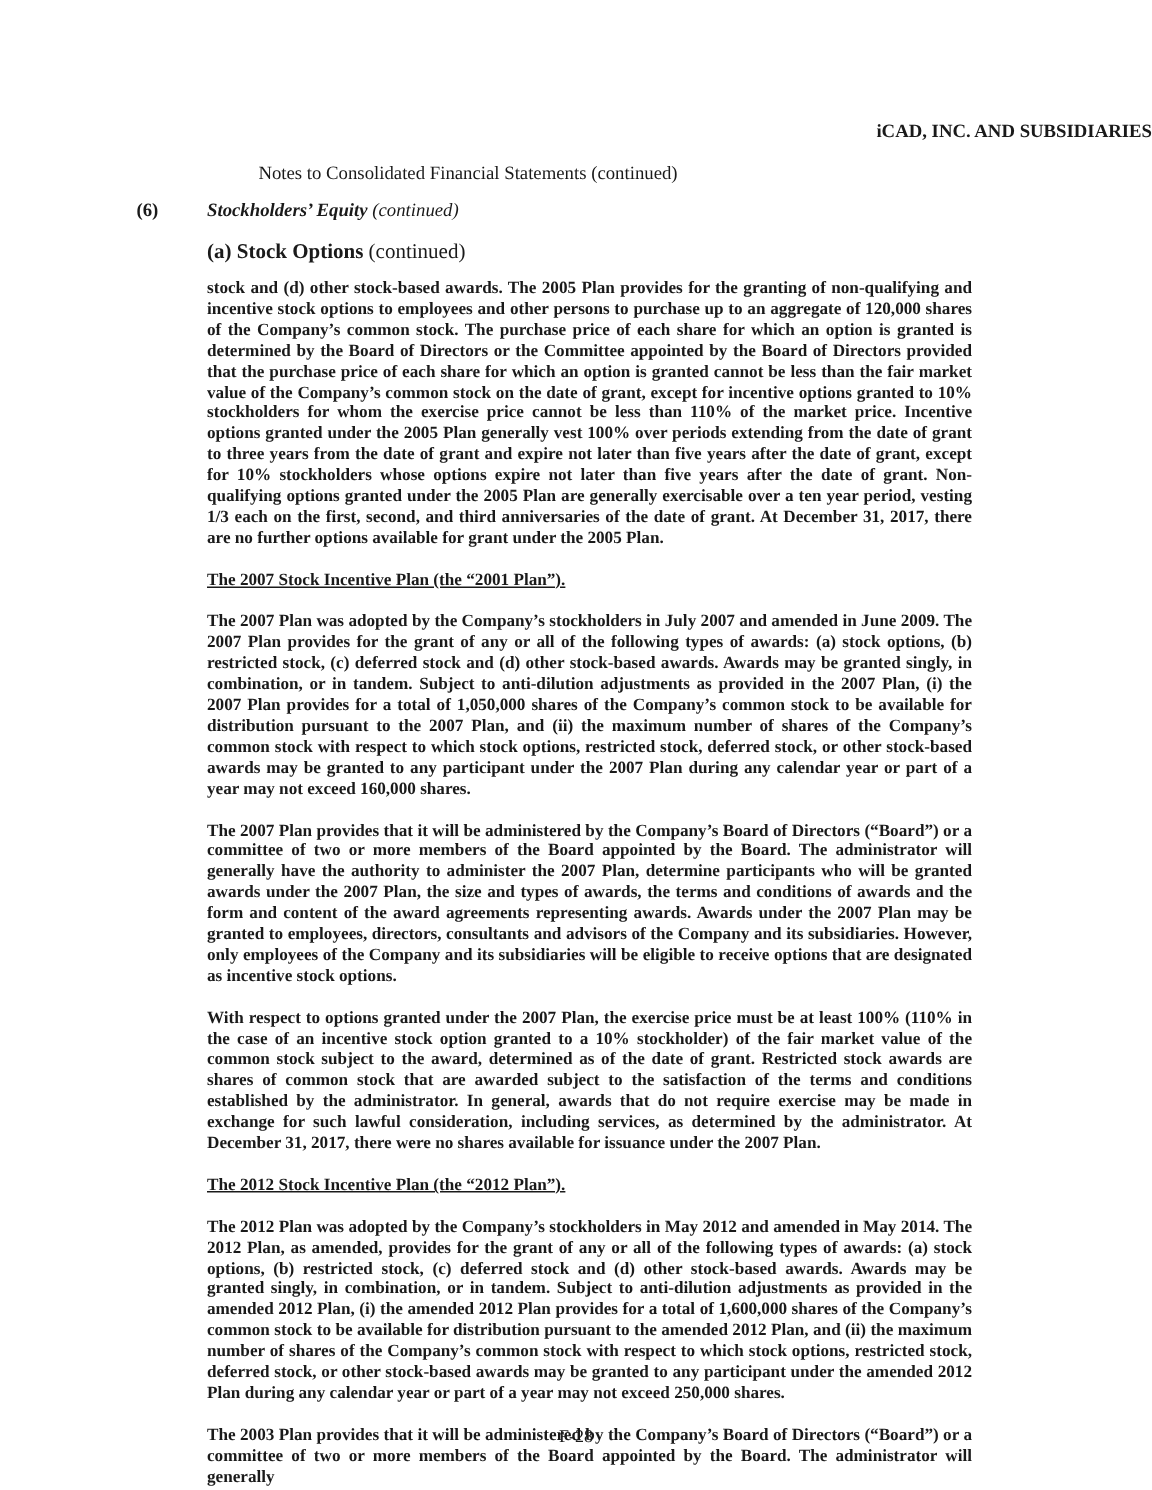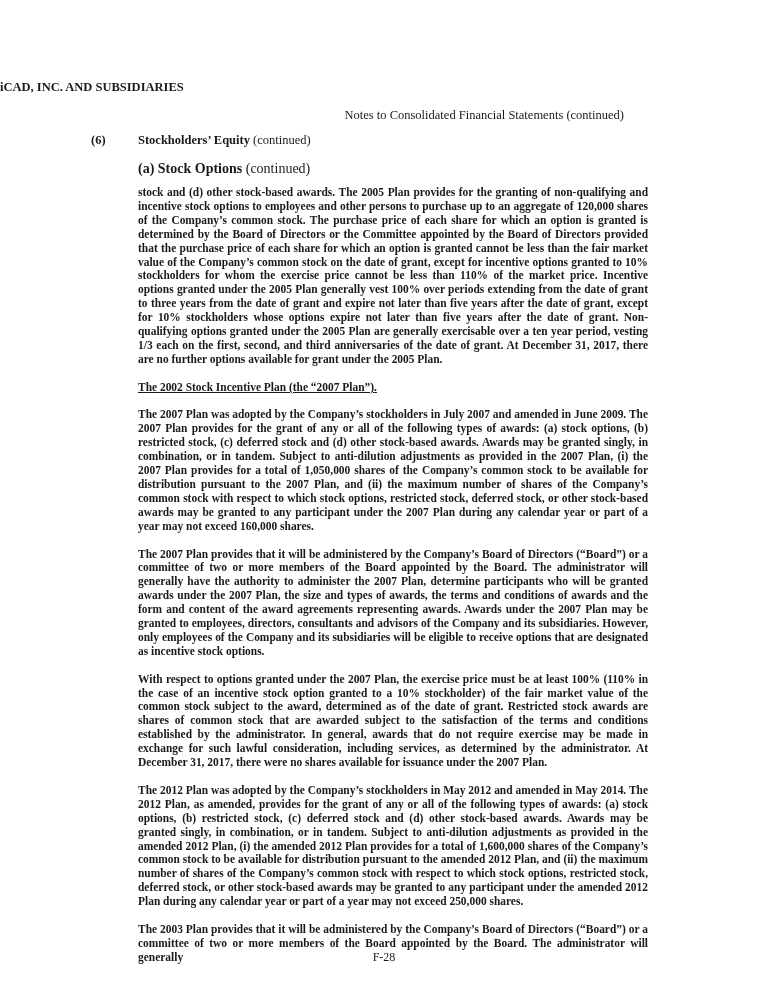--- a/index.html
+++ b/index.html
@@ -3,31 +3,31 @@
 <meta charset="utf-8">
 <style>
   html, body { margin: 0; padding: 0; background: #ffffff; }
   body {
     width: 768px; height: 993px; position: relative; overflow: hidden;
     font-family: "Liberation Serif", "DejaVu Serif", serif;
     color: #1a1a1a;
   }
   .company {
     position: absolute; top: 80px; left: 0; width: 768px;
-    text-align: left; font-weight: bold; font-size: 12.5px;
+    text-align: right; font-weight: bold; font-size: 12.5px;
   }
   .subtitle {
     position: absolute; top: 108px; left: 0; width: 624px;
-    text-align: right; font-size: 12.5px;
+    text-align: center; font-size: 12.5px;
   }
   .section-num {
     position: absolute; top: 133px; left: 91px; font-weight: bold; font-size: 12.5px;
   }
   .section-title {
-    position: absolute; top: 133px; left: 138px; font-size: 12.5px;
+    position: absolute; top: 133px; left: 138px; font-size: 12.5px; font-style: italic;
   }
   .section-title b, .sub-title b { font-weight: bold; }
   .sub-title {
     position: absolute; top: 161px; left: 138px; font-size: 14px;
   }
   .body-text {
     position: absolute; top: 186px; left: 138px; width: 510px;
     font-size: 11.45px; line-height: 13.9px; text-align: justify; font-weight: bold;
   }
   .body-text p { margin: 0 0 13.9px 0; }
@@ -43,21 +43,22 @@
 <div class="company">iCAD, INC. AND SUBSIDIARIES</div>
 <div class="subtitle">Notes to Consolidated Financial Statements (continued)</div>
 
 <div class="section-num">(6)</div>
 <div class="section-title"><b>Stockholders’ Equity</b><span> (continued)</span></div>
 
 <div class="sub-title"><b>(a) Stock Options</b><span> (continued)</span></div>
 
 <div class="body-text">
   <p>stock and (d) other stock-based awards. The 2005 Plan provides for the granting of non-qualifying and incentive stock options to employees and other persons to purchase up to an aggregate of 120,000 shares of the Company’s common stock. The purchase price of each share for which an option is granted is determined by the Board of Directors or the Committee appointed by the Board of Directors provided that the purchase price of each share for which an option is granted cannot be less than the fair market value of the Company’s common stock on the date of grant, except for incentive options granted to 10% stockholders for whom the exercise price cannot be less than 110% of the market price. Incentive options granted under the 2005 Plan generally vest 100% over periods extending from the date of grant to three years from the date of grant and expire not later than five years after the date of grant, except for 10% stockholders whose options expire not later than five years after the date of grant. Non-qualifying options granted under the 2005 Plan are generally exercisable over a ten year period, vesting 1/3 each on the first, second, and third anniversaries of the date of grant. At December 31, 2017, there are no further options available for grant under the 2005 Plan.</p>
-  <p class="heading">The 2002 Stock Incentive Plan (the “2007 Plan”).</p>
+  <p class="heading">The 2007 Stock Incentive Plan (the “2001 Plan”).</p>
   <p>The 2007 Plan was adopted by the Company’s stockholders in July 2007 and amended in June 2009. The 2007 Plan provides for the grant of any or all of the following types of awards: (a) stock options, (b) restricted stock, (c) deferred stock and (d) other stock-based awards. Awards may be granted singly, in combination, or in tandem. Subject to anti-dilution adjustments as provided in the 2007 Plan, (i) the 2007 Plan provides for a total of 1,050,000 shares of the Company’s common stock to be available for distribution pursuant to the 2007 Plan, and (ii) the maximum number of shares of the Company’s common stock with respect to which stock options, restricted stock, deferred stock, or other stock-based awards may be granted to any participant under the 2007 Plan during any calendar year or part of a year may not exceed 160,000 shares.</p>
   <p>The 2007 Plan provides that it will be administered by the Company’s Board of Directors (“Board”) or a committee of two or more members of the Board appointed by the Board. The administrator will generally have the authority to administer the 2007 Plan, determine participants who will be granted awards under the 2007 Plan, the size and types of awards, the terms and conditions of awards and the form and content of the award agreements representing awards. Awards under the 2007 Plan may be granted to employees, directors, consultants and advisors of the Company and its subsidiaries. However, only employees of the Company and its subsidiaries will be eligible to receive options that are designated as incentive stock options.</p>
   <p>With respect to options granted under the 2007 Plan, the exercise price must be at least 100% (110% in the case of an incentive stock option granted to a 10% stockholder) of the fair market value of the common stock subject to the award, determined as of the date of grant. Restricted stock awards are shares of common stock that are awarded subject to the satisfaction of the terms and conditions established by the administrator. In general, awards that do not require exercise may be made in exchange for such lawful consideration, including services, as determined by the administrator. At December 31, 2017, there were no shares available for issuance under the 2007 Plan.</p>
+  <p class="heading">The 2012 Stock Incentive Plan (the “2012 Plan”).</p>
   <p>The 2012 Plan was adopted by the Company’s stockholders in May 2012 and amended in May 2014. The 2012 Plan, as amended, provides for the grant of any or all of the following types of awards: (a) stock options, (b) restricted stock, (c) deferred stock and (d) other stock-based awards. Awards may be granted singly, in combination, or in tandem. Subject to anti-dilution adjustments as provided in the amended 2012 Plan, (i) the amended 2012 Plan provides for a total of 1,600,000 shares of the Company’s common stock to be available for distribution pursuant to the amended 2012 Plan, and (ii) the maximum number of shares of the Company’s common stock with respect to which stock options, restricted stock, deferred stock, or other stock-based awards may be granted to any participant under the amended 2012 Plan during any calendar year or part of a year may not exceed 250,000 shares.</p>
   <p>The 2003 Plan provides that it will be administered by the Company’s Board of Directors (“Board”) or a committee of two or more members of the Board appointed by the Board. The administrator will generally</p>
 </div>
 
 <div class="page-num">F-28</div>
 
 </body></html>

